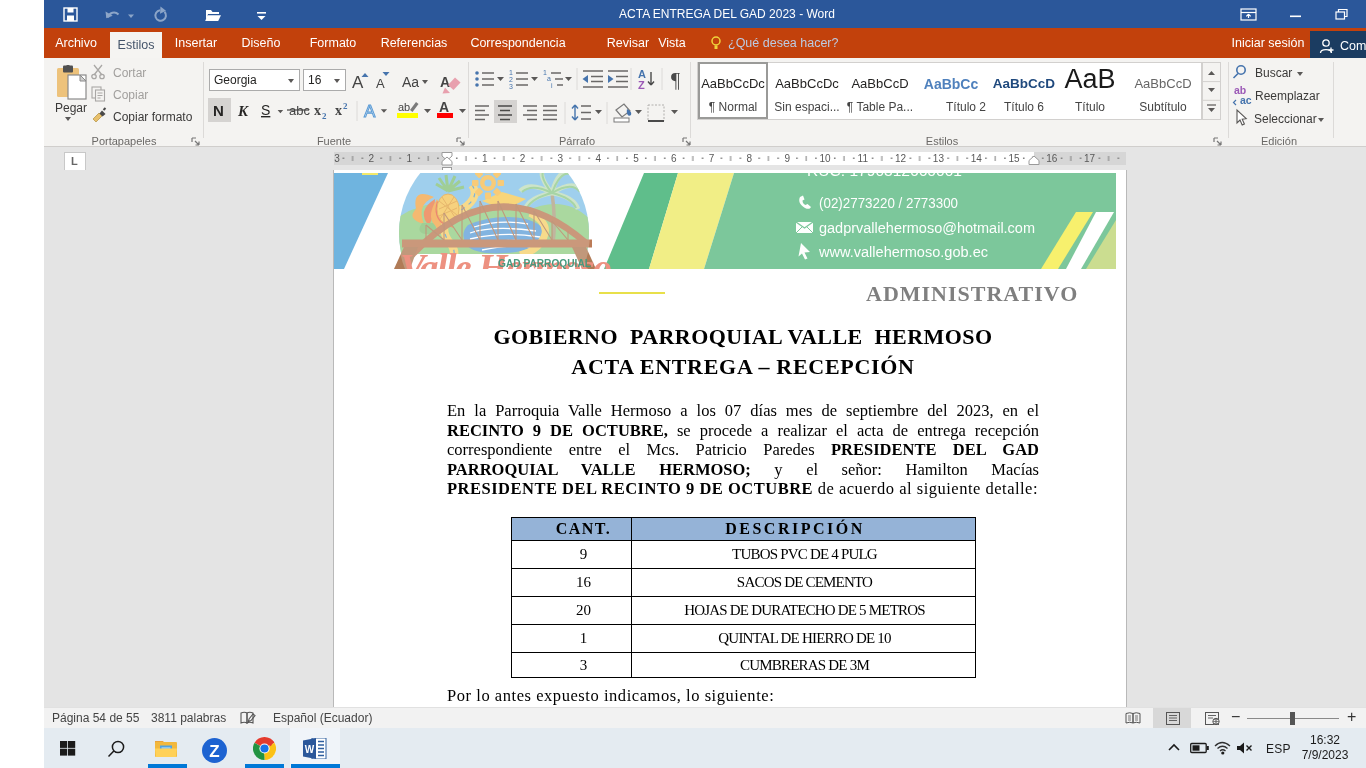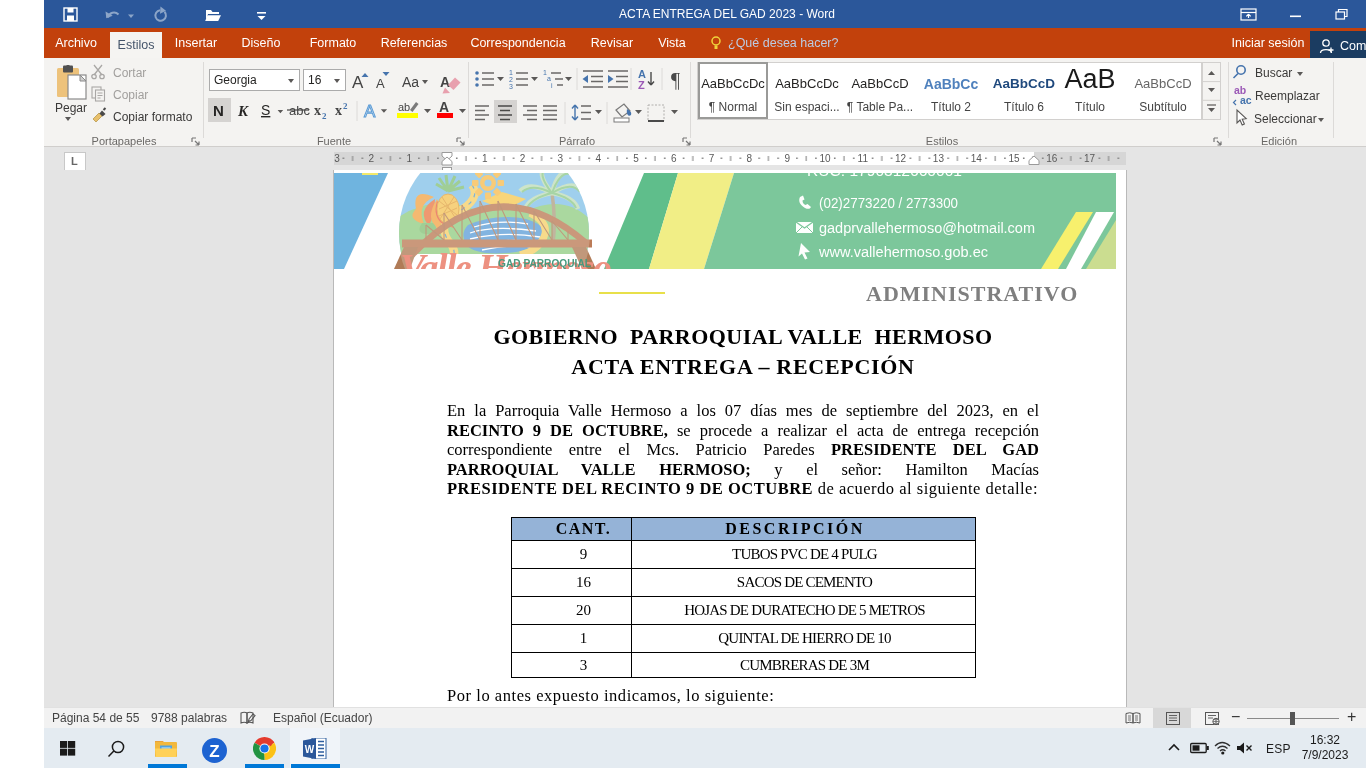--- a/index.html
+++ b/index.html
@@ -103,21 +103,21 @@
   </div>
 
   <div class="abs" id="tabrow">
     <div class="tab" style="left:4px;width:56px;">Archivo</div>
     <div class="tab active" style="left:66px;width:52px;">Estilos</div>
     <div class="tab" style="left:118px;width:68px;">Insertar</div>
     <div class="tab" style="left:186px;width:62px;">Diseño</div>
     <div class="tab" style="left:254px;width:70px;">Formato</div>
     <div class="tab" style="left:324px;width:92px;">Referencias</div>
     <div class="tab" style="left:416px;width:116px;">Correspondencia</div>
-    <div class="tab" style="left:535px;width:66px;">Revisar</div>
+    <div class="tab" style="left:551px;width:66px;">Revisar</div>
     <div class="tab" style="left:601px;width:54px;">Vista</div>
     <div class="abs" style="left:664px;top:7px;width:16px;height:16px;">
       <svg width="16" height="16" viewBox="0 0 16 16">
           <circle cx="8" cy="6" r="4" fill="none" stroke="#f0d43c" stroke-width="1.5"></circle>
           <rect x="6.5" y="10.5" width="3" height="3.5" fill="#f0d43c"></rect>
         </svg>
     </div>
     <div class="tab" style="left:684px;width:140px;color:#bccbe3;text-align:left;white-space:nowrap;">¿Qué desea hacer?</div>
     <div class="tab" style="left:1185px;width:78px;">Iniciar sesión</div>
     <div class="abs" style="left:1266px;top:3px;width:100px;height:27px;background:#1B3C61;color:#fff;">
@@ -298,21 +298,21 @@
     <div class="abs" style="left:653px;top:4px;width:505px;height:58px;background:#fff;border:1px solid #D2D0CE;"></div>
     <div class="abs" style="left:654px;top:4px;width:70px;height:57px;border:2px solid #9a9a98;background:#fff;"></div>
     <div class="abs" id="stylegal" style="left:653px;top:4px;width:505px;height:58px;font-family:'Liberation Sans';">
       <div class="abs" style="left:0;width:72px;top:14px;text-align:center;font-size:13px;color:#252423;">AaBbCcDc</div>
       <div class="abs" style="left:0;width:72px;top:38px;text-align:center;font-size:12px;color:#444;">¶ Normal</div>
       <div class="abs" style="left:74px;width:72px;top:14px;text-align:center;font-size:13px;color:#252423;">AaBbCcDc</div>
       <div class="abs" style="left:74px;width:72px;top:38px;text-align:center;font-size:12px;color:#444;">Sin espaci...</div>
       <div class="abs" style="left:147px;width:72px;top:14px;text-align:center;font-size:13px;color:#252423;">AaBbCcD</div>
       <div class="abs" style="left:147px;width:72px;top:38px;text-align:center;font-size:12px;color:#444;">¶ Table Pa...</div>
       <div class="abs" style="left:219px;width:70px;top:14px;text-align:center;font-size:14px;color:#4F81BD;font-weight:bold;">AaBbCc</div>
-      <div class="abs" style="left:219px;width:70px;top:38px;text-align:center;font-size:12px;color:#444;">Título 2</div>
+      <div class="abs" style="left:219px;width:70px;top:38px;text-align:right;font-size:12px;color:#444;">Título 2</div>
       <div class="abs" style="left:291px;width:72px;top:14px;text-align:center;font-size:13.5px;color:#1F497D;font-weight:bold;">AaBbCcD</div>
       <div class="abs" style="left:291px;width:72px;top:38px;text-align:center;font-size:12px;color:#444;">Título 6</div>
       <div class="abs" style="left:358px;width:70px;top:2px;text-align:center;font-size:27px;color:#1a1a1a;">AaB</div>
       <div class="abs" style="left:358px;width:70px;top:38px;text-align:center;font-size:12px;color:#444;">Título</div>
       <div class="abs" style="left:430px;width:72px;top:14px;text-align:center;font-size:13px;color:#666;">AaBbCcD</div>
       <div class="abs" style="left:430px;width:72px;top:38px;text-align:center;font-size:12px;color:#444;">Subtítulo</div>
     </div>
     <div class="abs" style="left:1158px;top:4px;width:19px;height:58px;background:#F4F3F1;border:1px solid #D2D0CE;">
       <svg width="17" height="56" viewBox="0 0 17 56">
         <path d="M28 0"></path>
@@ -581,21 +581,21 @@
       </tbody>
         </table>
       <div class="docline" style="top:516px;letter-spacing:0.55px;">Por lo antes expuesto indicamos, lo siguiente:</div>
     </div>
 
     <div class="abs" style="left:1348px;top:0;width:18px;height:537px;background:#DDDDDD;"></div>
   </div>
 
   <div class="abs" id="statusbar">
     <span class="abs" style="left:8px;top:3px;">Página 54 de 55</span>
-    <span class="abs" style="left:107px;top:3px;">9788 palabras</span>
+    <span class="abs" style="left:107px;top:3px;">3811 palabras</span>
     <svg class="abs" style="left:196px;top:3px" width="17" height="15" viewBox="0 0 17 15">
       <g fill="none" stroke="#555" stroke-width="1.1">
         <path d="M1 2 Q4.5 0.5 7 2 L7 12 Q4.5 10.5 1 12 Z"></path>
         <path d="M13 2 Q9.5 0.5 7 2 L7 12 Q9.5 10.5 13 12 Z"></path>
         <path d="M9 8 l4 -5 2 1.5 -4 5 -2.5 1 z"></path>
       </g>
     </svg>
     <span class="abs" style="left:229px;top:3px;">Español (Ecuador)</span>
 
     <div class="abs" style="left:1109px;top:0;width:38px;height:21px;background:#D8D8D8;"></div>

